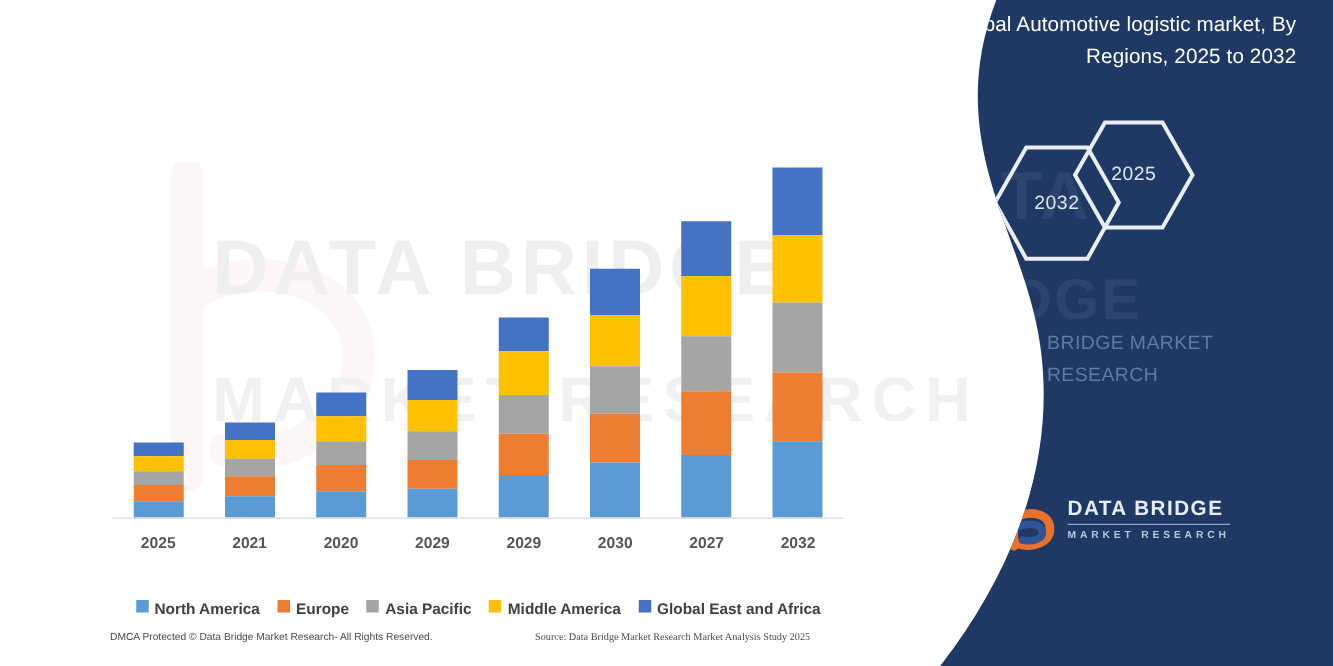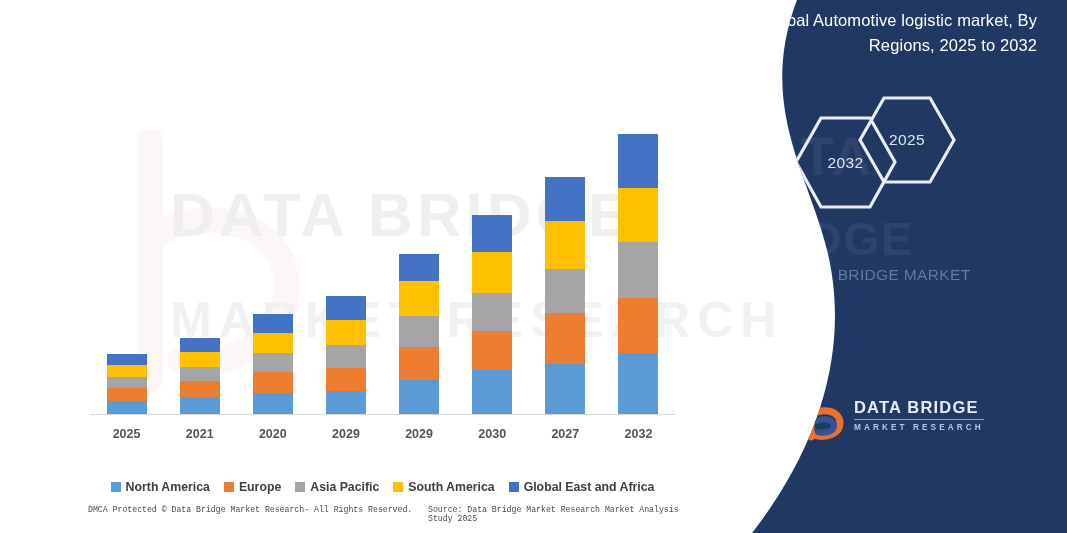--- a/index.html
+++ b/index.html
@@ -86,31 +86,31 @@
     display:flex;justify-content:space-around;align-items:center;
   }
   .xlabels span{
     width:40px;text-align:center;color:#555555;font-size:12.5px;font-weight:700;
   }
 
   .legend{
     position:absolute;left:90px;top:455px;width:585px;height:20px;
     display:flex;align-items:center;justify-content:center;gap:14px;
   }
-  .legend-item{display:flex;align-items:center;gap:5px;margin-top:44px;}
+  .legend-item{display:flex;align-items:flex-start;gap:5px;margin-top:44px;}
   .legend-sw{width:10px;height:10px;display:inline-block;}
   .legend-lb{color:#404040;font-size:12.3px;font-weight:700;white-space:nowrap;}
 
   .footer{
     position:absolute;left:0;top:505px;width:700px;height:20px;
   }
   .foot-left{position:absolute;left:88px;top:0;color:#4a4a4a;font-size:8.2px;
-             font-family:Liberation Mono, monospace;}
+             font-family:Liberation Sans, sans-serif;}
   .foot-right{position:absolute;left:428px;top:0;color:#4a4a4a;font-size:8.2px;
-              font-family:Liberation Mono, monospace;}
+              font-family:Liberation Serif, serif;}
 </style>
 </head>
 <body>
 
 <div id="canvas">
 
   <div class="watermark">
     <svg class="wm-b" viewBox="0 0 210 270">
       <path d="M30 10 L30 250 M30 110 C 60 80 150 80 165 140 C 180 200 110 245 60 230" fill="none" stroke="#fdeeee" stroke-width="26" stroke-linecap="round"></path>
     </svg>
@@ -200,21 +200,21 @@
       <div class="legend-item">
         <span class="legend-sw" style="background: rgb(237, 125, 49);"></span>
         <span class="legend-lb">Europe</span>
       </div>
       <div class="legend-item">
         <span class="legend-sw" style="background: rgb(165, 165, 165);"></span>
         <span class="legend-lb">Asia Pacific</span>
       </div>
       <div class="legend-item">
         <span class="legend-sw" style="background: rgb(255, 192, 0);"></span>
-        <span class="legend-lb">South America</span>
+        <span class="legend-lb">Middle America</span>
       </div>
       <div class="legend-item">
         <span class="legend-sw" style="background: rgb(68, 114, 196);"></span>
         <span class="legend-lb">Global East and Africa</span>
       </div>
     </div>
 
   <div class="footer">
     <div class="foot-left">DMCA Protected © Data Bridge Market Research- All Rights Reserved.</div>
     <div class="foot-right">Source: Data Bridge Market Research Market Analysis Study 2025</div>
@@ -239,20 +239,21 @@
       <div class="hex hex-2025">
         <svg width="100" height="90" viewBox="0 0 100 90">
           <polygon points="27,3 73,3 97,45 73,87 27,87 3,45" fill="none" stroke="#e9eef6" stroke-width="3.2"></polygon>
         </svg>
         <div class="hex-label">2025</div>
       </div>
     </div>
 
     <div class="dbmr-text">
       <div>DATA BRIDGE MARKET</div>
+      <div>RESEARCH</div>
     </div>
 
     <div class="logo">
       <svg class="logo-mark" viewBox="0 0 44 44">
         <path d="M9 4 L9 40" stroke="#e8722c" stroke-width="7" stroke-linecap="round" fill="none"></path>
         <path d="M9 18 C 22 10 38 14 38 26 C 38 37 24 42 12 38" stroke="#e8722c" stroke-width="7" fill="none" stroke-linecap="round"></path>
         <path d="M14 24 C 24 20 32 24 32 29 C 32 34 24 37 16 35" stroke="#2f5596" stroke-width="6" fill="none" stroke-linecap="round"></path>
       </svg>
       <div class="logo-txt">
         <div class="logo-top">DATA BRIDGE</div>

